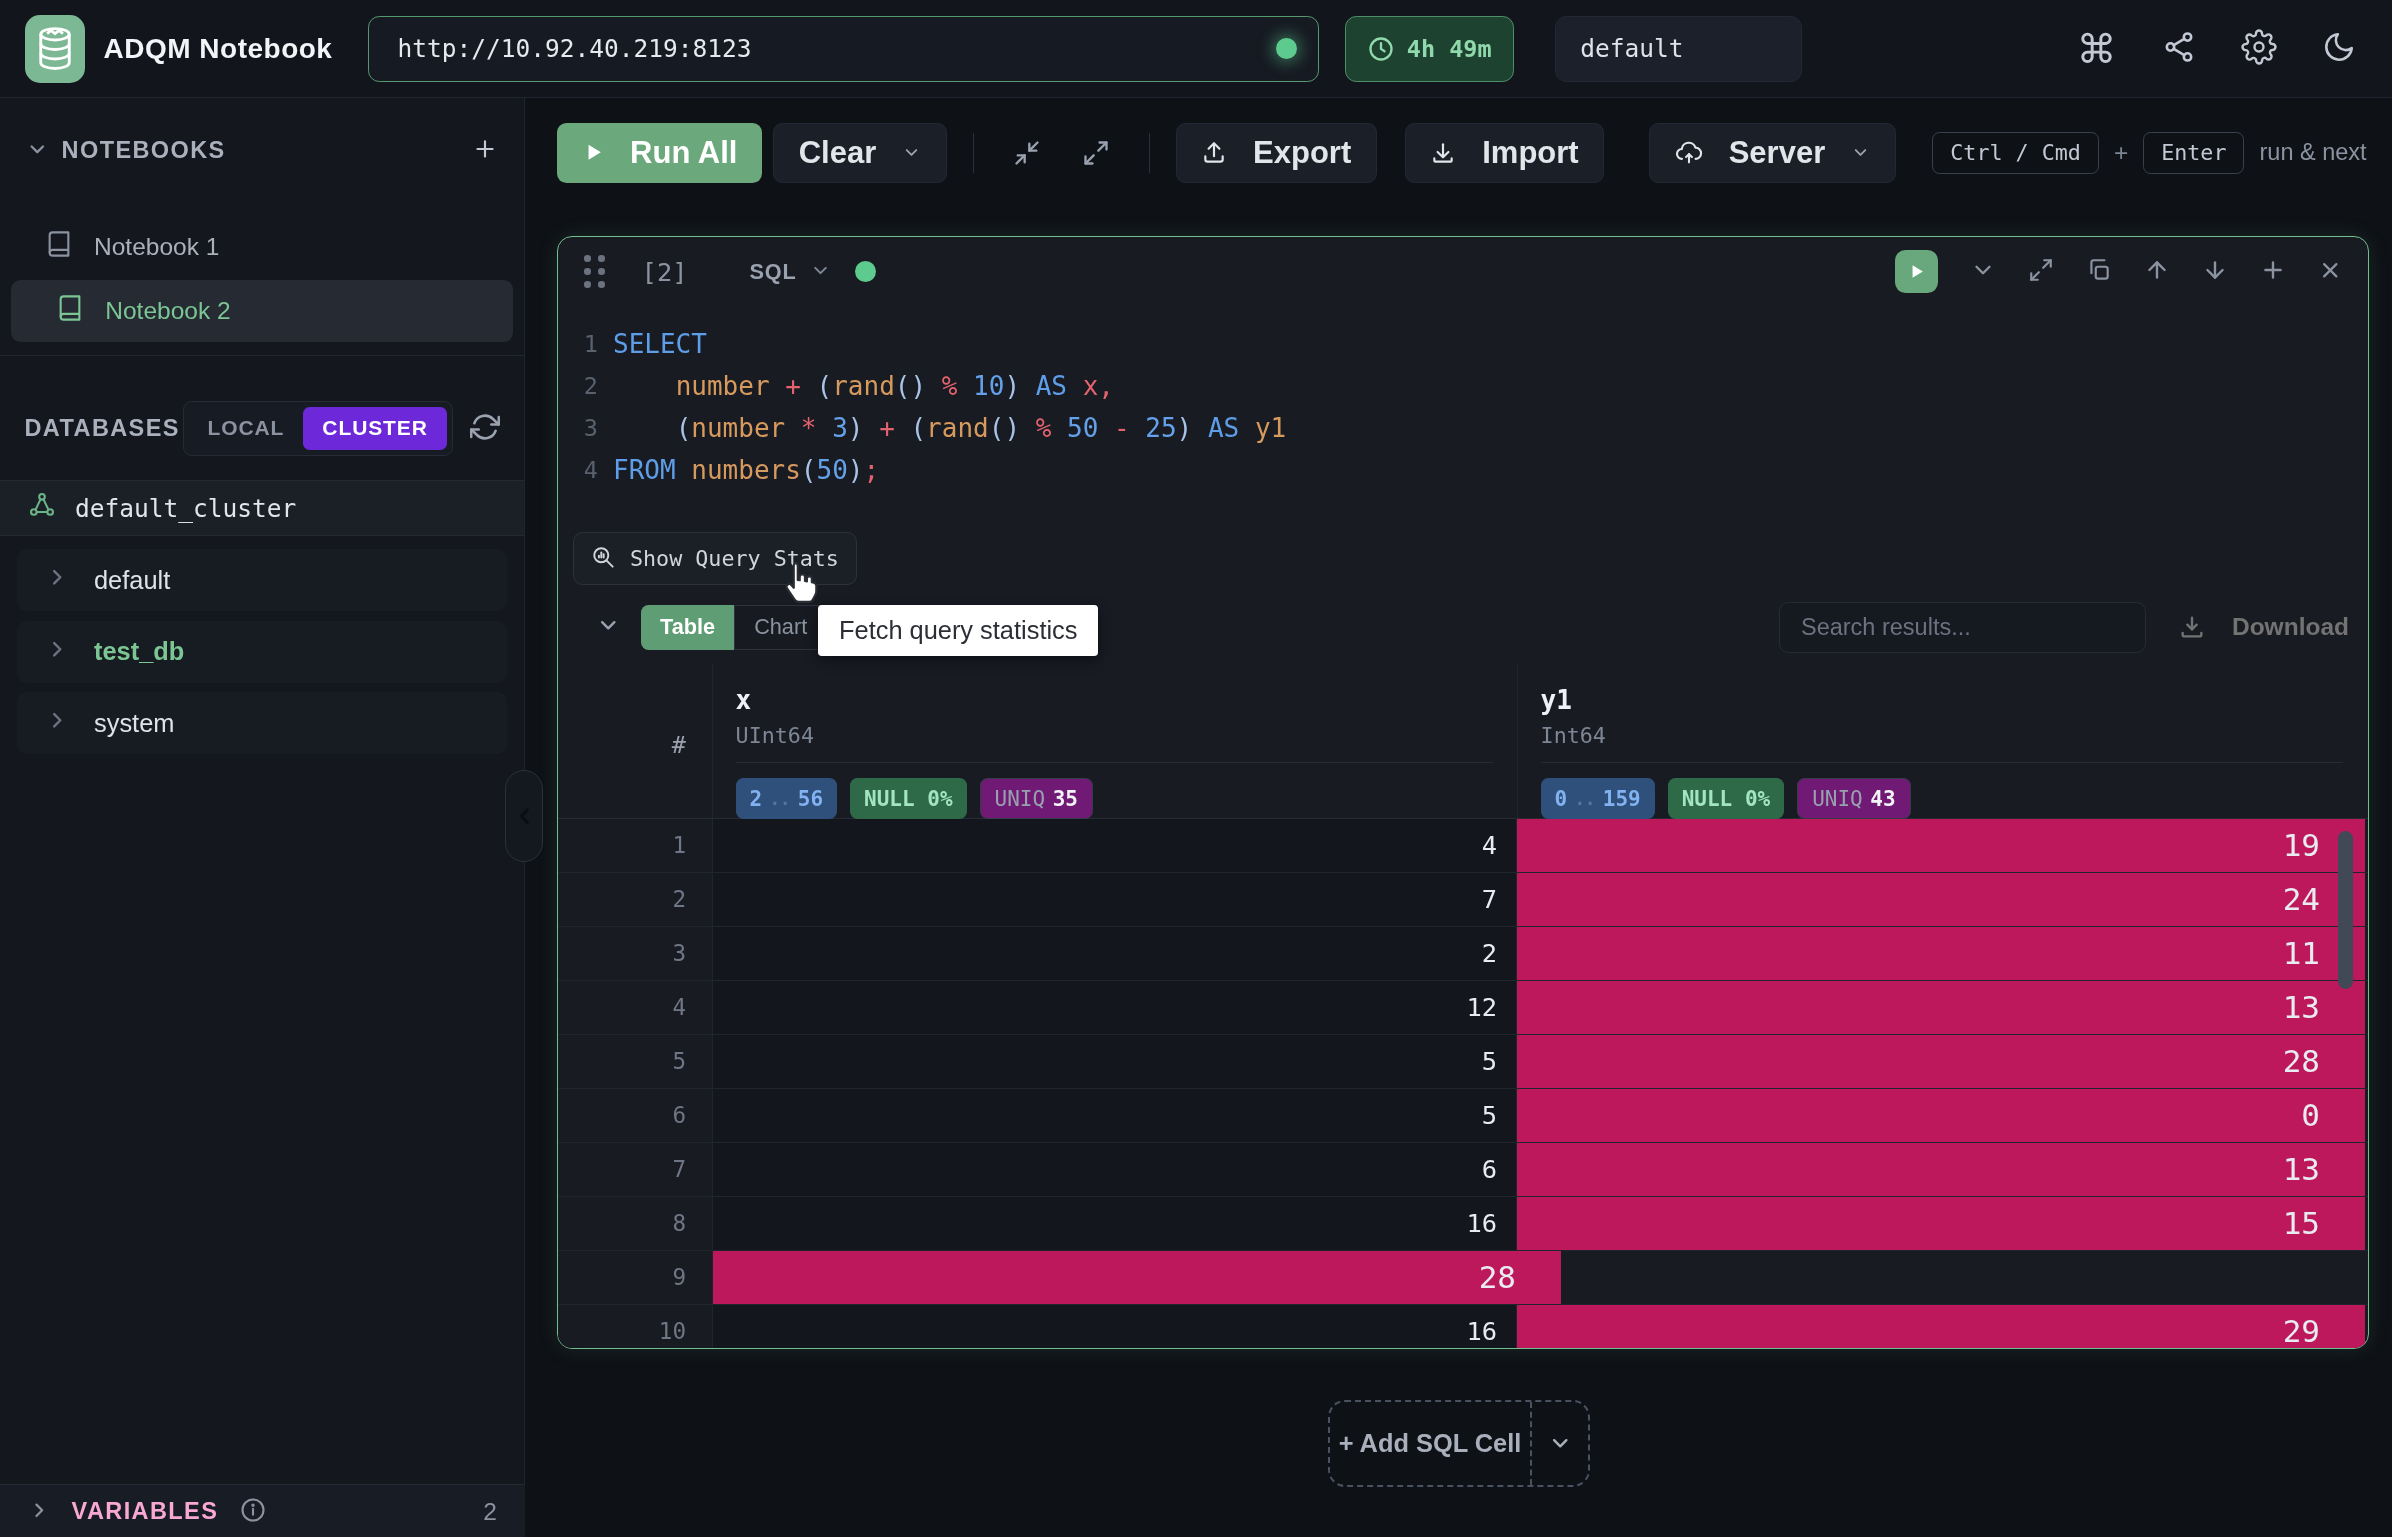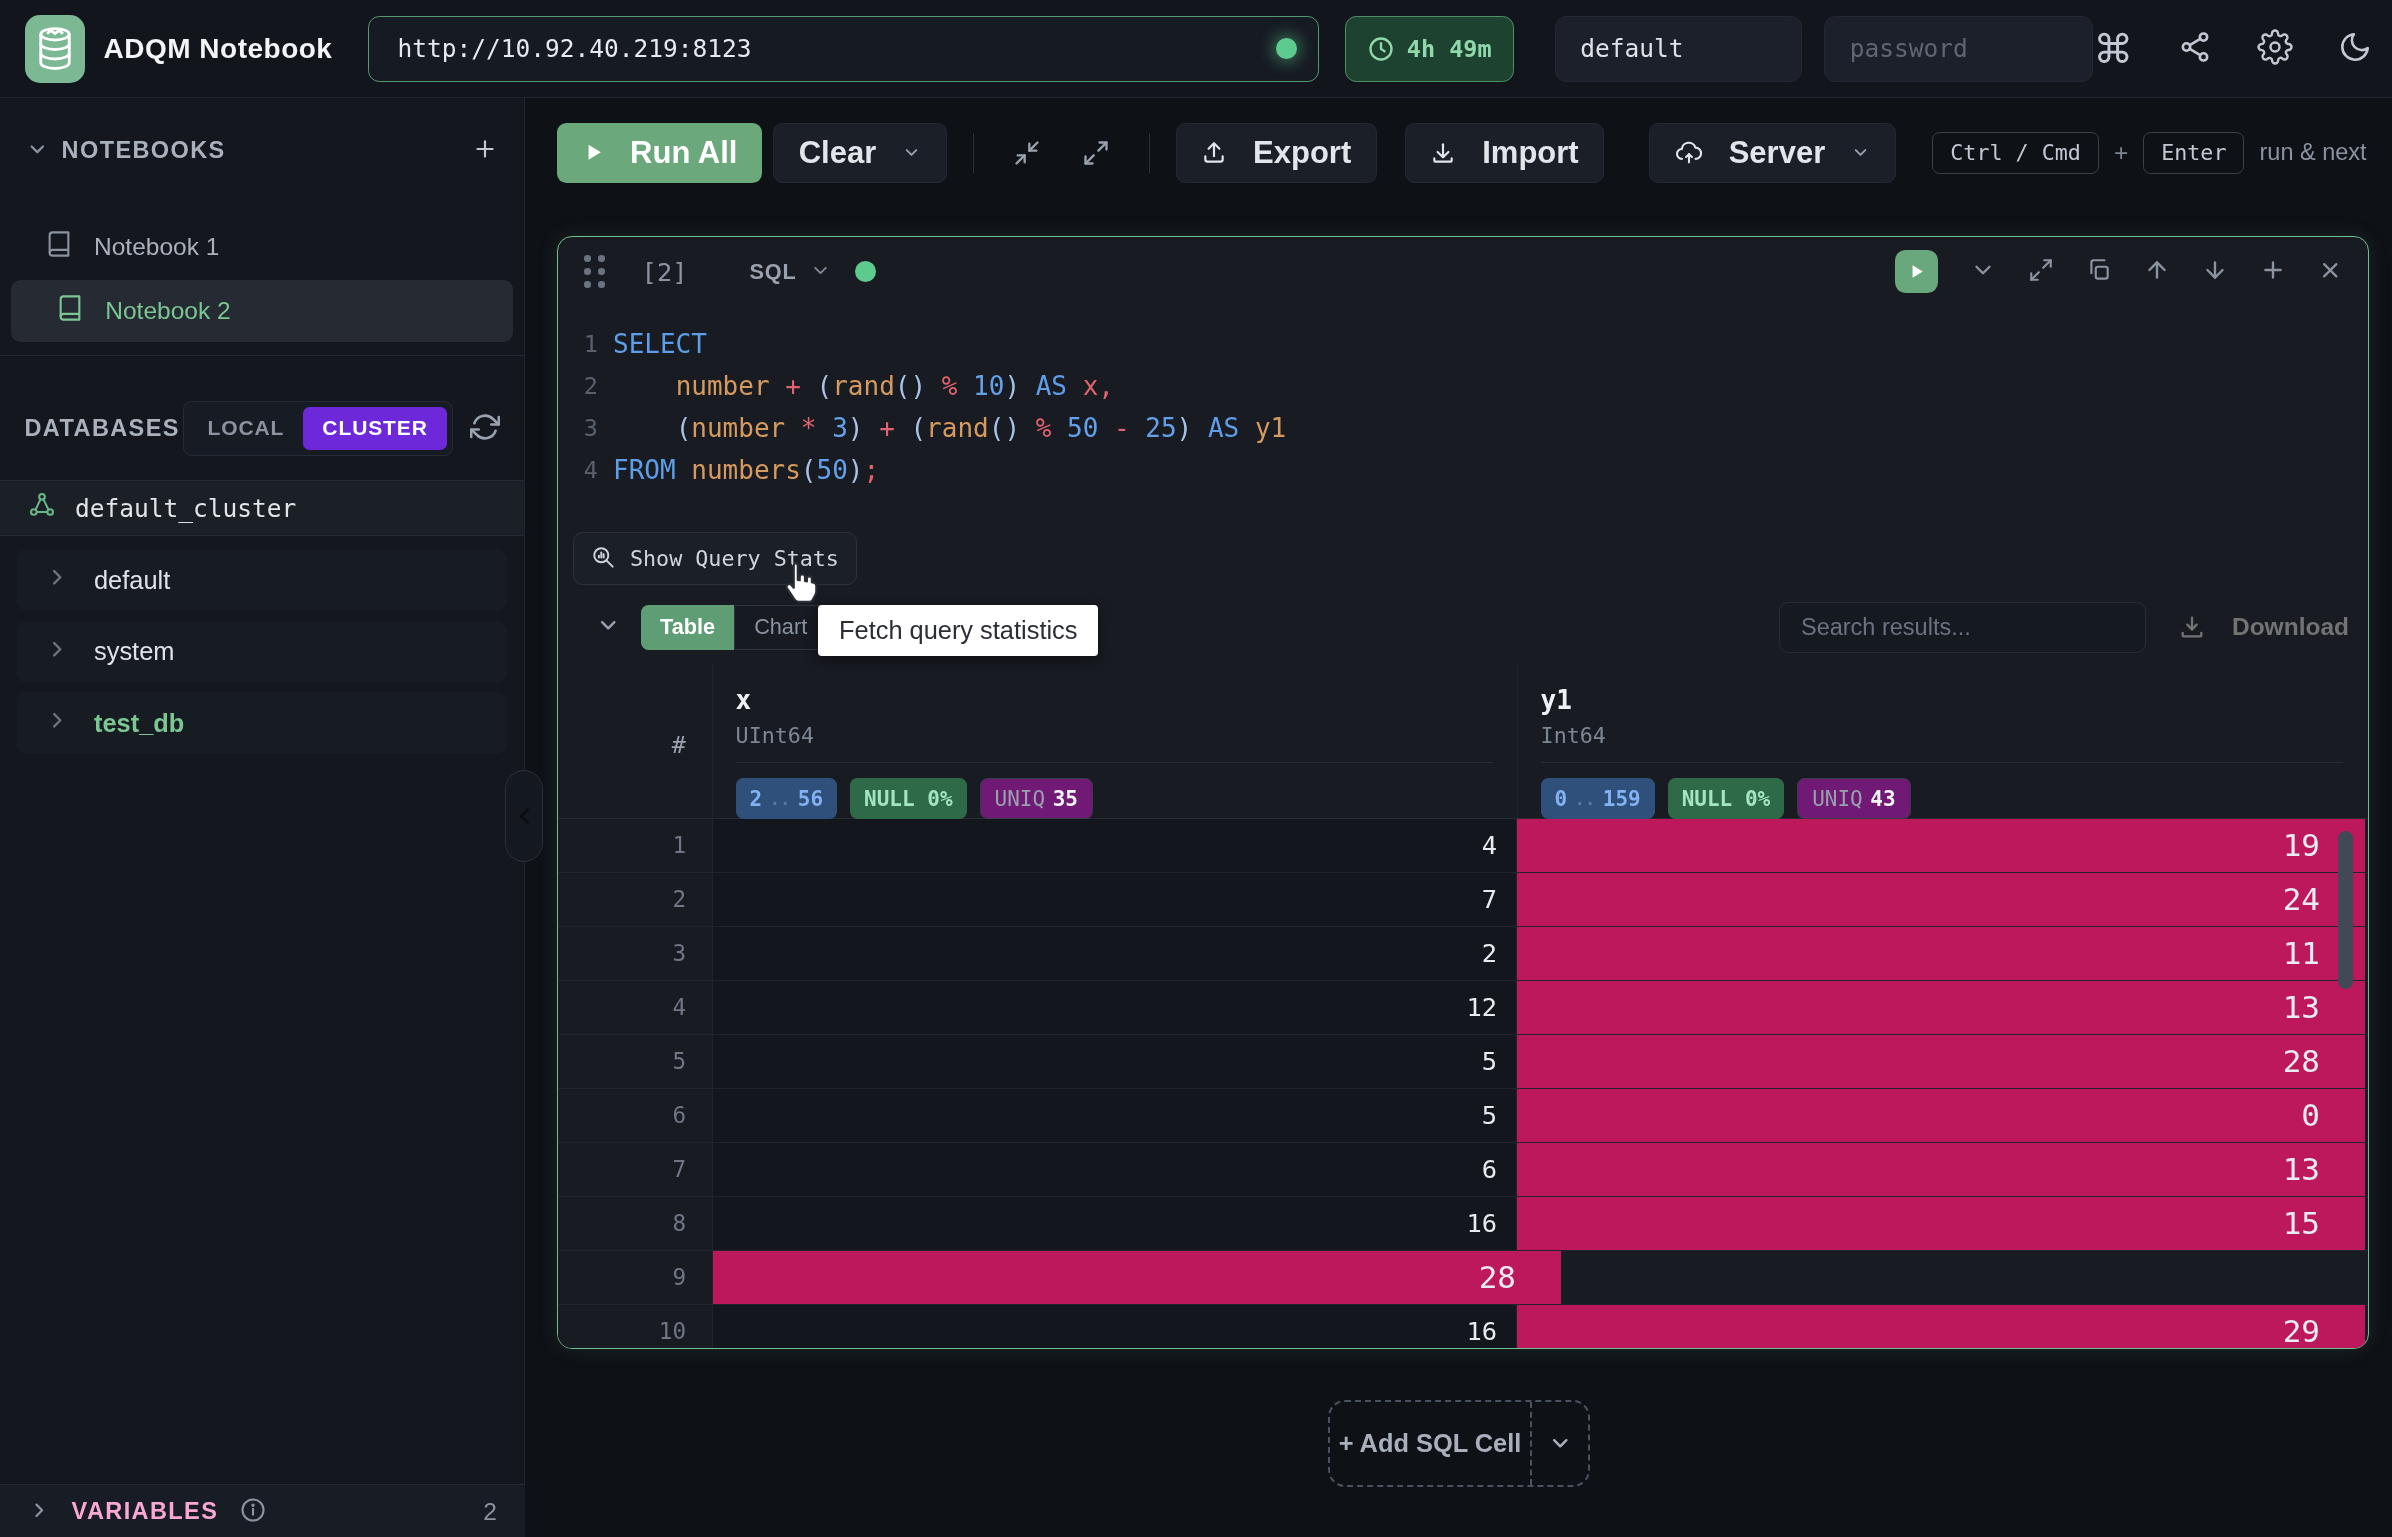--- a/index.html
+++ b/index.html
@@ -224,21 +224,20 @@
     <span class="url-dot"></span>
   </div>
   <div class="timer mono">
     <svg width="28" height="28" viewBox="0 0 24 24" fill="none" stroke="#90d9ac" stroke-width="2" stroke-linecap="round">
         <circle cx="12" cy="12" r="9"></circle>
         <path d="M12 7v5l3 2"></path>
       </svg>
     <span>4h 49m</span>
   </div>
   <input class="tb-input user-input mono" type="text" value="default" style="">
-  <input class="tb-input pass-input mono" type="text" placeholder="password" style="">
   <div class="topbar-icons">
     <span class="cmd-glyph">⌘</span>
     <span>
       <svg width="34" height="34" viewBox="0 0 24 24" fill="none" stroke="currentColor" stroke-width="1.8" stroke-linecap="round">
           <circle cx="18" cy="5" r="2.6"></circle>
           <circle cx="6" cy="12" r="2.6"></circle>
           <circle cx="18" cy="19" r="2.6"></circle>
           <path d="M8.3 10.7l7.4-4.4M8.3 13.3l7.4 4.4"></path>
         </svg>
     </span>
@@ -307,31 +306,31 @@
         </svg></span>
     <span>default_cluster</span>
   </div>
   <div class="db-tree">
     <div class="db-item">
       <span class="db-chev"><svg width="24.5" height="24.5" viewBox="0 0 24 24" fill="none" stroke="currentColor" stroke-width="2.4" stroke-linecap="round" stroke-linejoin="round">
             <path d="M9 6l6 6-6 6"></path>
           </svg></span>
       <span>default</span>
     </div>
+    <div class="db-item highlight">
+      <span class="db-chev"><svg width="24.5" height="24.5" viewBox="0 0 24 24" fill="none" stroke="currentColor" stroke-width="2.4" stroke-linecap="round" stroke-linejoin="round">
+            <path d="M9 6l6 6-6 6"></path>
+          </svg></span>
+      <span>test_db</span>
+    </div>
     <div class="db-item">
       <span class="db-chev"><svg width="24.5" height="24.5" viewBox="0 0 24 24" fill="none" stroke="currentColor" stroke-width="2.4" stroke-linecap="round" stroke-linejoin="round">
             <path d="M9 6l6 6-6 6"></path>
           </svg></span>
       <span>system</span>
-    </div>
-    <div class="db-item highlight">
-      <span class="db-chev"><svg width="24.5" height="24.5" viewBox="0 0 24 24" fill="none" stroke="currentColor" stroke-width="2.4" stroke-linecap="round" stroke-linejoin="round">
-            <path d="M9 6l6 6-6 6"></path>
-          </svg></span>
-      <span>test_db</span>
     </div>
   </div>
   <div class="variables-bar">
     <span><svg width="22.6" height="22.6" viewBox="0 0 24 24" fill="none" stroke="#8b93a1" stroke-width="2.4" stroke-linecap="round" stroke-linejoin="round">
           <path d="M9 6l6 6-6 6"></path>
         </svg></span>
     <span class="v-label">VARIABLES</span>
     <span><svg width="28" height="28" viewBox="0 0 24 24" fill="none" stroke="#8b93a1" stroke-width="1.8" stroke-linecap="round">
           <circle cx="12" cy="12" r="9"></circle>
           <path d="M12 16v-5"></path>

